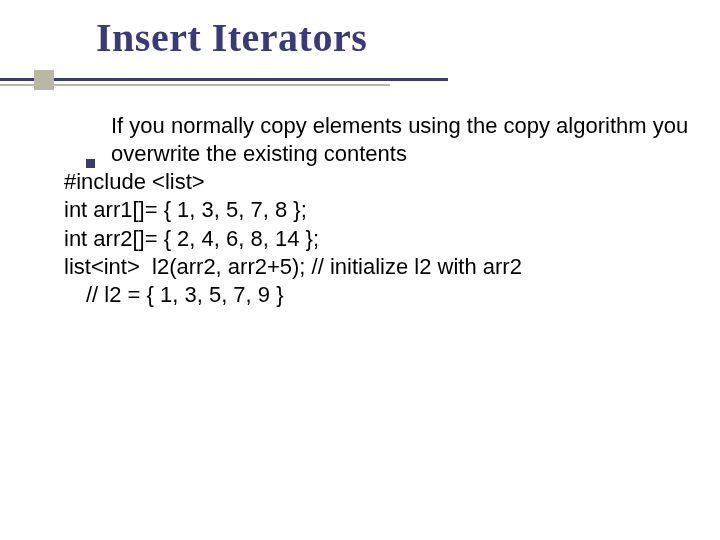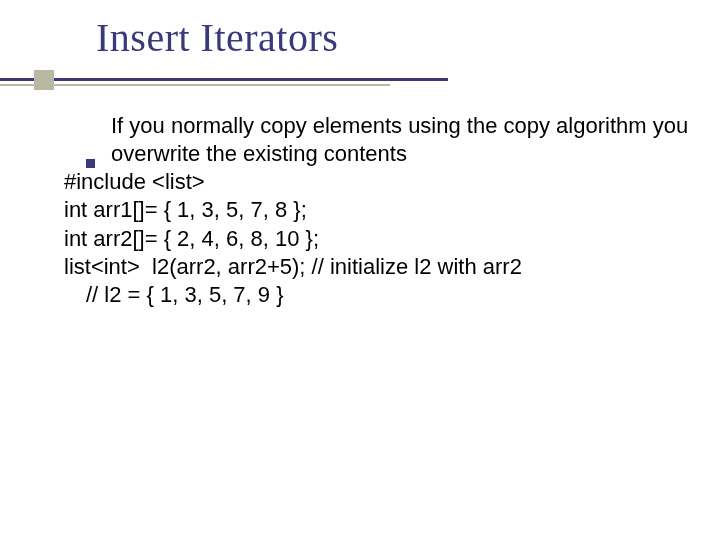--- a/index.html
+++ b/index.html
@@ -21,21 +21,21 @@
     position: absolute;
     left: 0;
     top: 14px;
     width: 100%;
   }
   .title {
     font-family: "Times New Roman", Times, serif;
     font-size: 40px;
     color: #3a3a7a;
     margin: 0 15px 6px 96px;
-    font-weight: normal;
+    font-weight: bold;
     letter-spacing: 0.5px;
   }
   .rule-dark {
     position: absolute;
     left: 0;
     top: 64px;
     width: 448px;
     height: 3px;
     background: #3a3a7a;
   }
@@ -99,18 +99,18 @@
     <div class="accent-box"></div>
   </div>
 
   <div class="body">
     <div class="bullet-row">
       <div class="bullet"></div>
       <div class="bullet-text">If you normally copy elements using the copy algorithm you overwrite the existing contents</div>
     </div>
     <div class="code-line">#include &lt;list&gt;</div>
     <div class="code-line">int arr1[]= { 1, 3, 5, 7, 8 };</div>
-    <div class="code-line">int arr2[]= { 2, 4, 6, 8, 10 };</div>
+    <div class="code-line">int arr2[]= { 2, 4, 6, 8, 14 };</div>
     <div class="code-line">list&lt;int&gt;  l2(arr2, arr2+5); // initialize l2 with arr2</div>
     <div class="code-line indent1">// l2 = { 1, 3, 5, 7, 9 }</div>
   </div>
 
 </div>
 
 </body></html>

